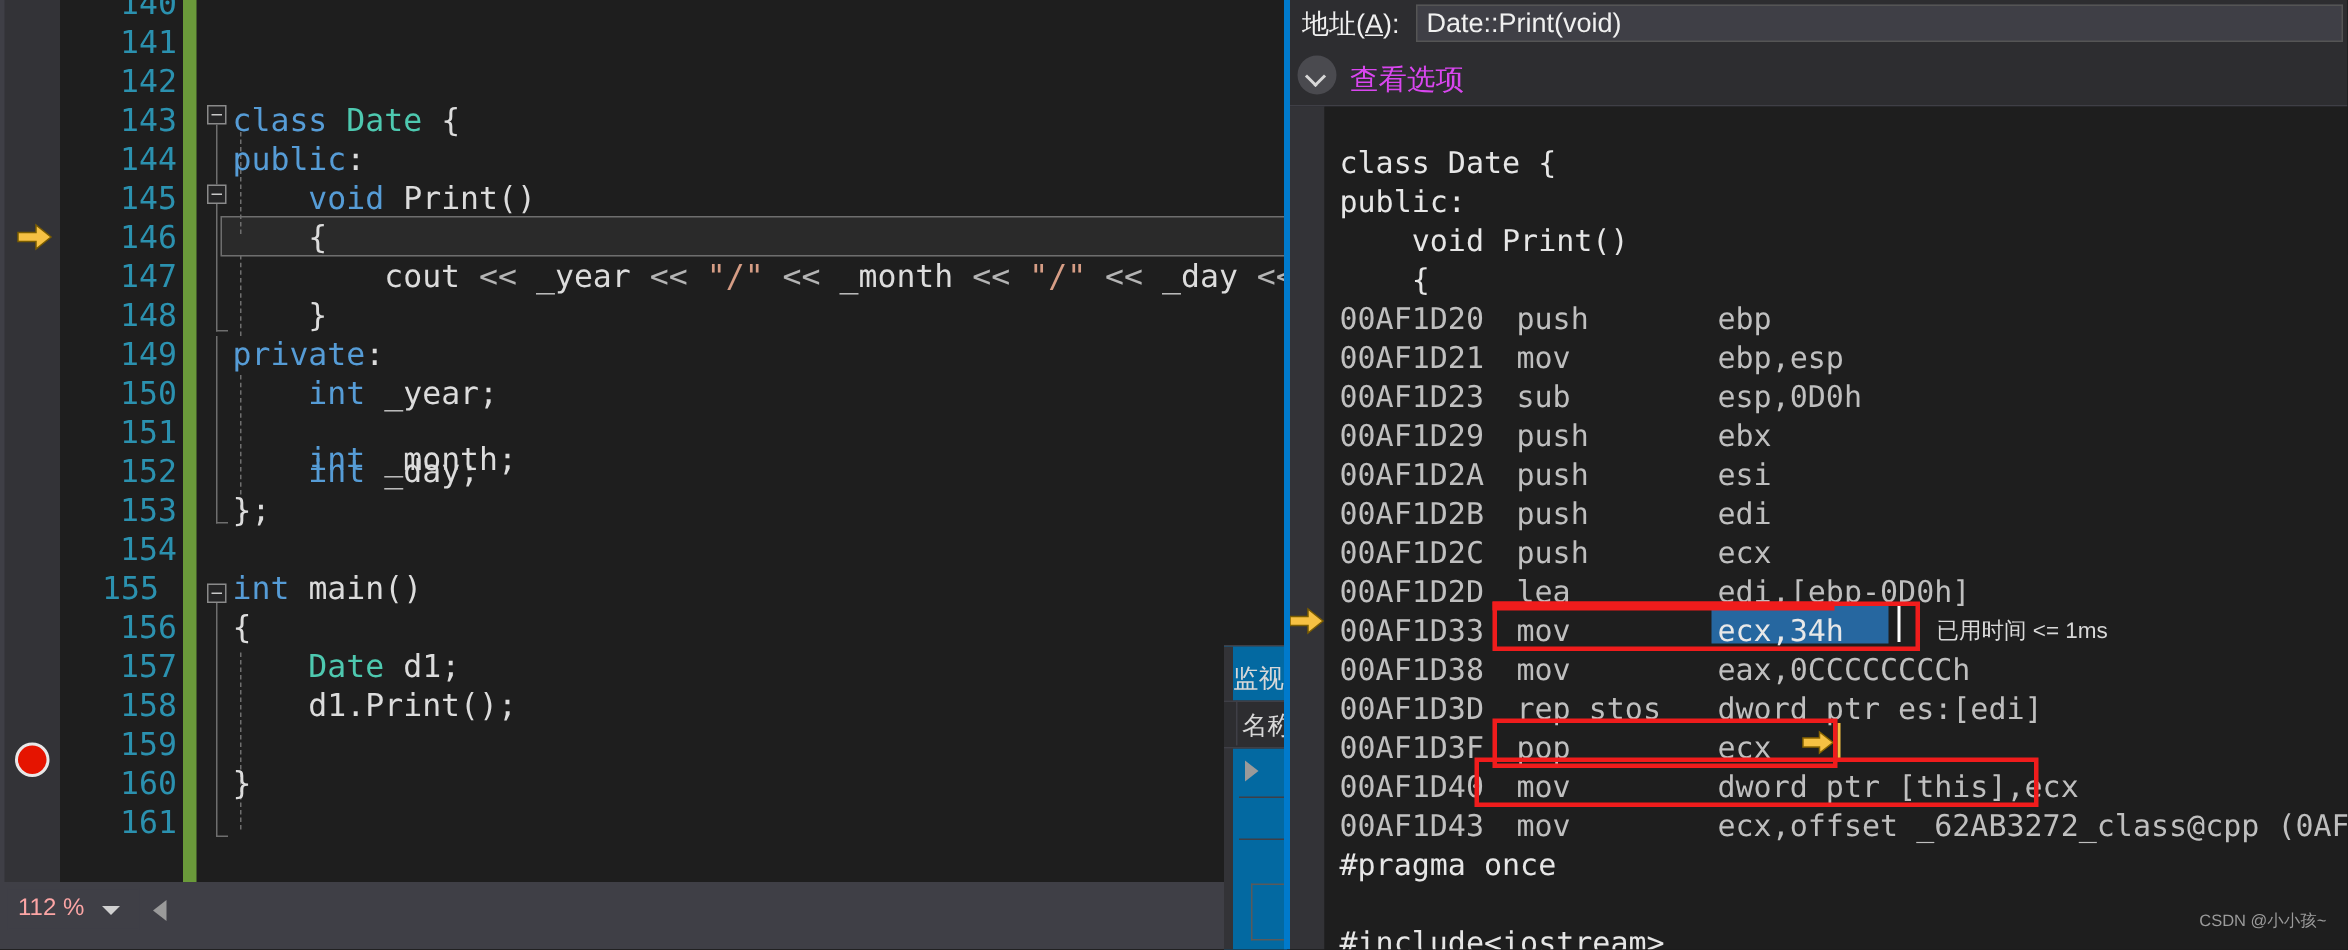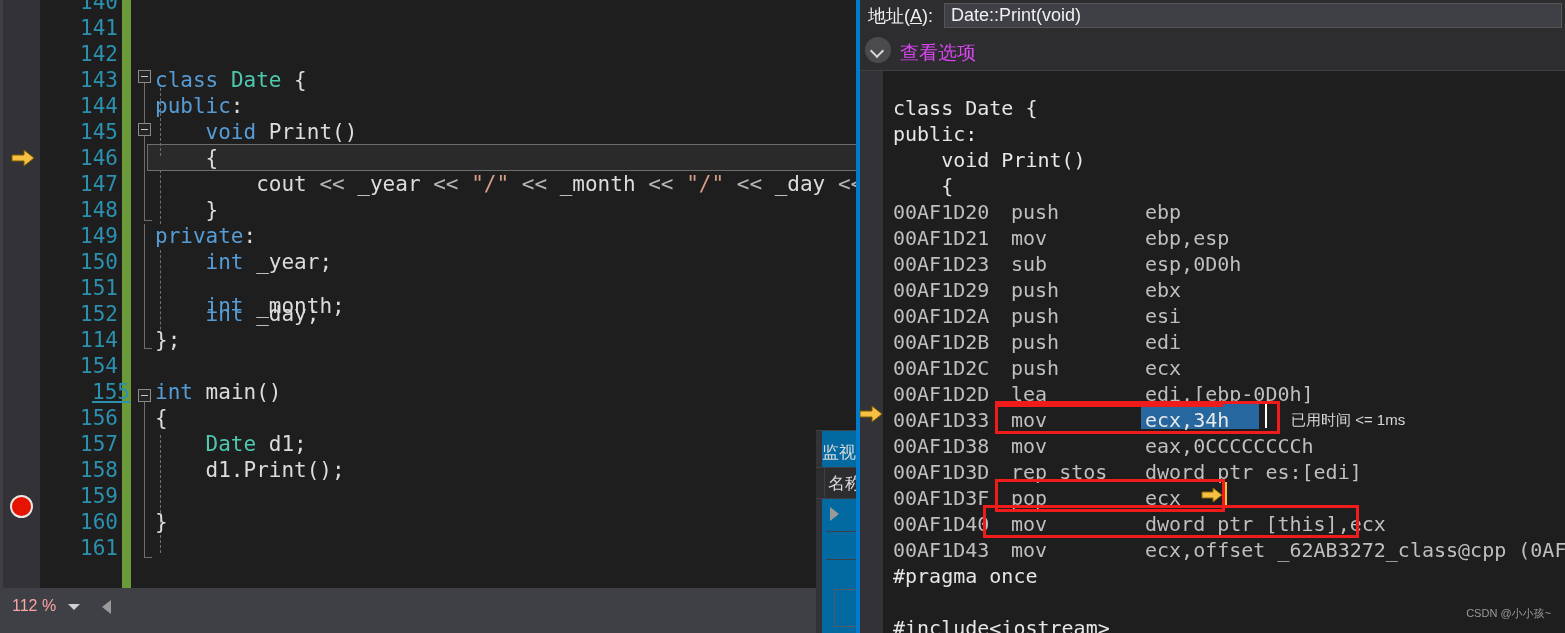--- a/index.html
+++ b/index.html
@@ -245,23 +245,23 @@
       <div class="ln" style="left:40px;top:67px;">143</div>
       <div class="ln" style="left:40px;top:93px;">144</div>
       <div class="ln" style="left:40px;top:119px;">145</div>
       <div class="ln" style="left:40px;top:145px;">146</div>
       <div class="ln" style="left:40px;top:171px;">147</div>
       <div class="ln" style="left:40px;top:197px;">148</div>
       <div class="ln" style="left:40px;top:223px;">149</div>
       <div class="ln" style="left:40px;top:249px;">150</div>
       <div class="ln" style="left:40px;top:275px;">151</div>
       <div class="ln" style="left:40px;top:301px;">152</div>
-      <div class="ln" style="left:40px;top:327px;">114</div>
+      <div class="ln" style="left:40px;top:327px;">153</div>
       <div class="ln" style="left:40px;top:353px;">154</div>
-      <div class="ln" style="left:52px;top:379px;text-decoration:underline;">155</div>
+      <div class="ln" style="left:28px;top:379px;">155</div>
       <div class="ln" style="left:40px;top:405px;">156</div>
       <div class="ln" style="left:40px;top:431px;">157</div>
       <div class="ln" style="left:40px;top:457px;">158</div>
       <div class="ln" style="left:40px;top:483px;">159</div>
       <div class="ln" style="left:40px;top:509px;">160</div>
       <div class="ln" style="left:40px;top:535px;">161</div>
 
       <div class="cl" style="left:155px;top:67px;"><span class="kw">class</span> <span class="ty">Date</span> <span class="pl">{</span></div>
       <div class="cl" style="left:155px;top:93px;"><span class="kw">public</span><span class="pl">:</span></div>
       <div class="cl" style="left:155px;top:119px;"><span class="pl">    </span><span class="kw">void</span> <span class="pl">Print()</span></div>

